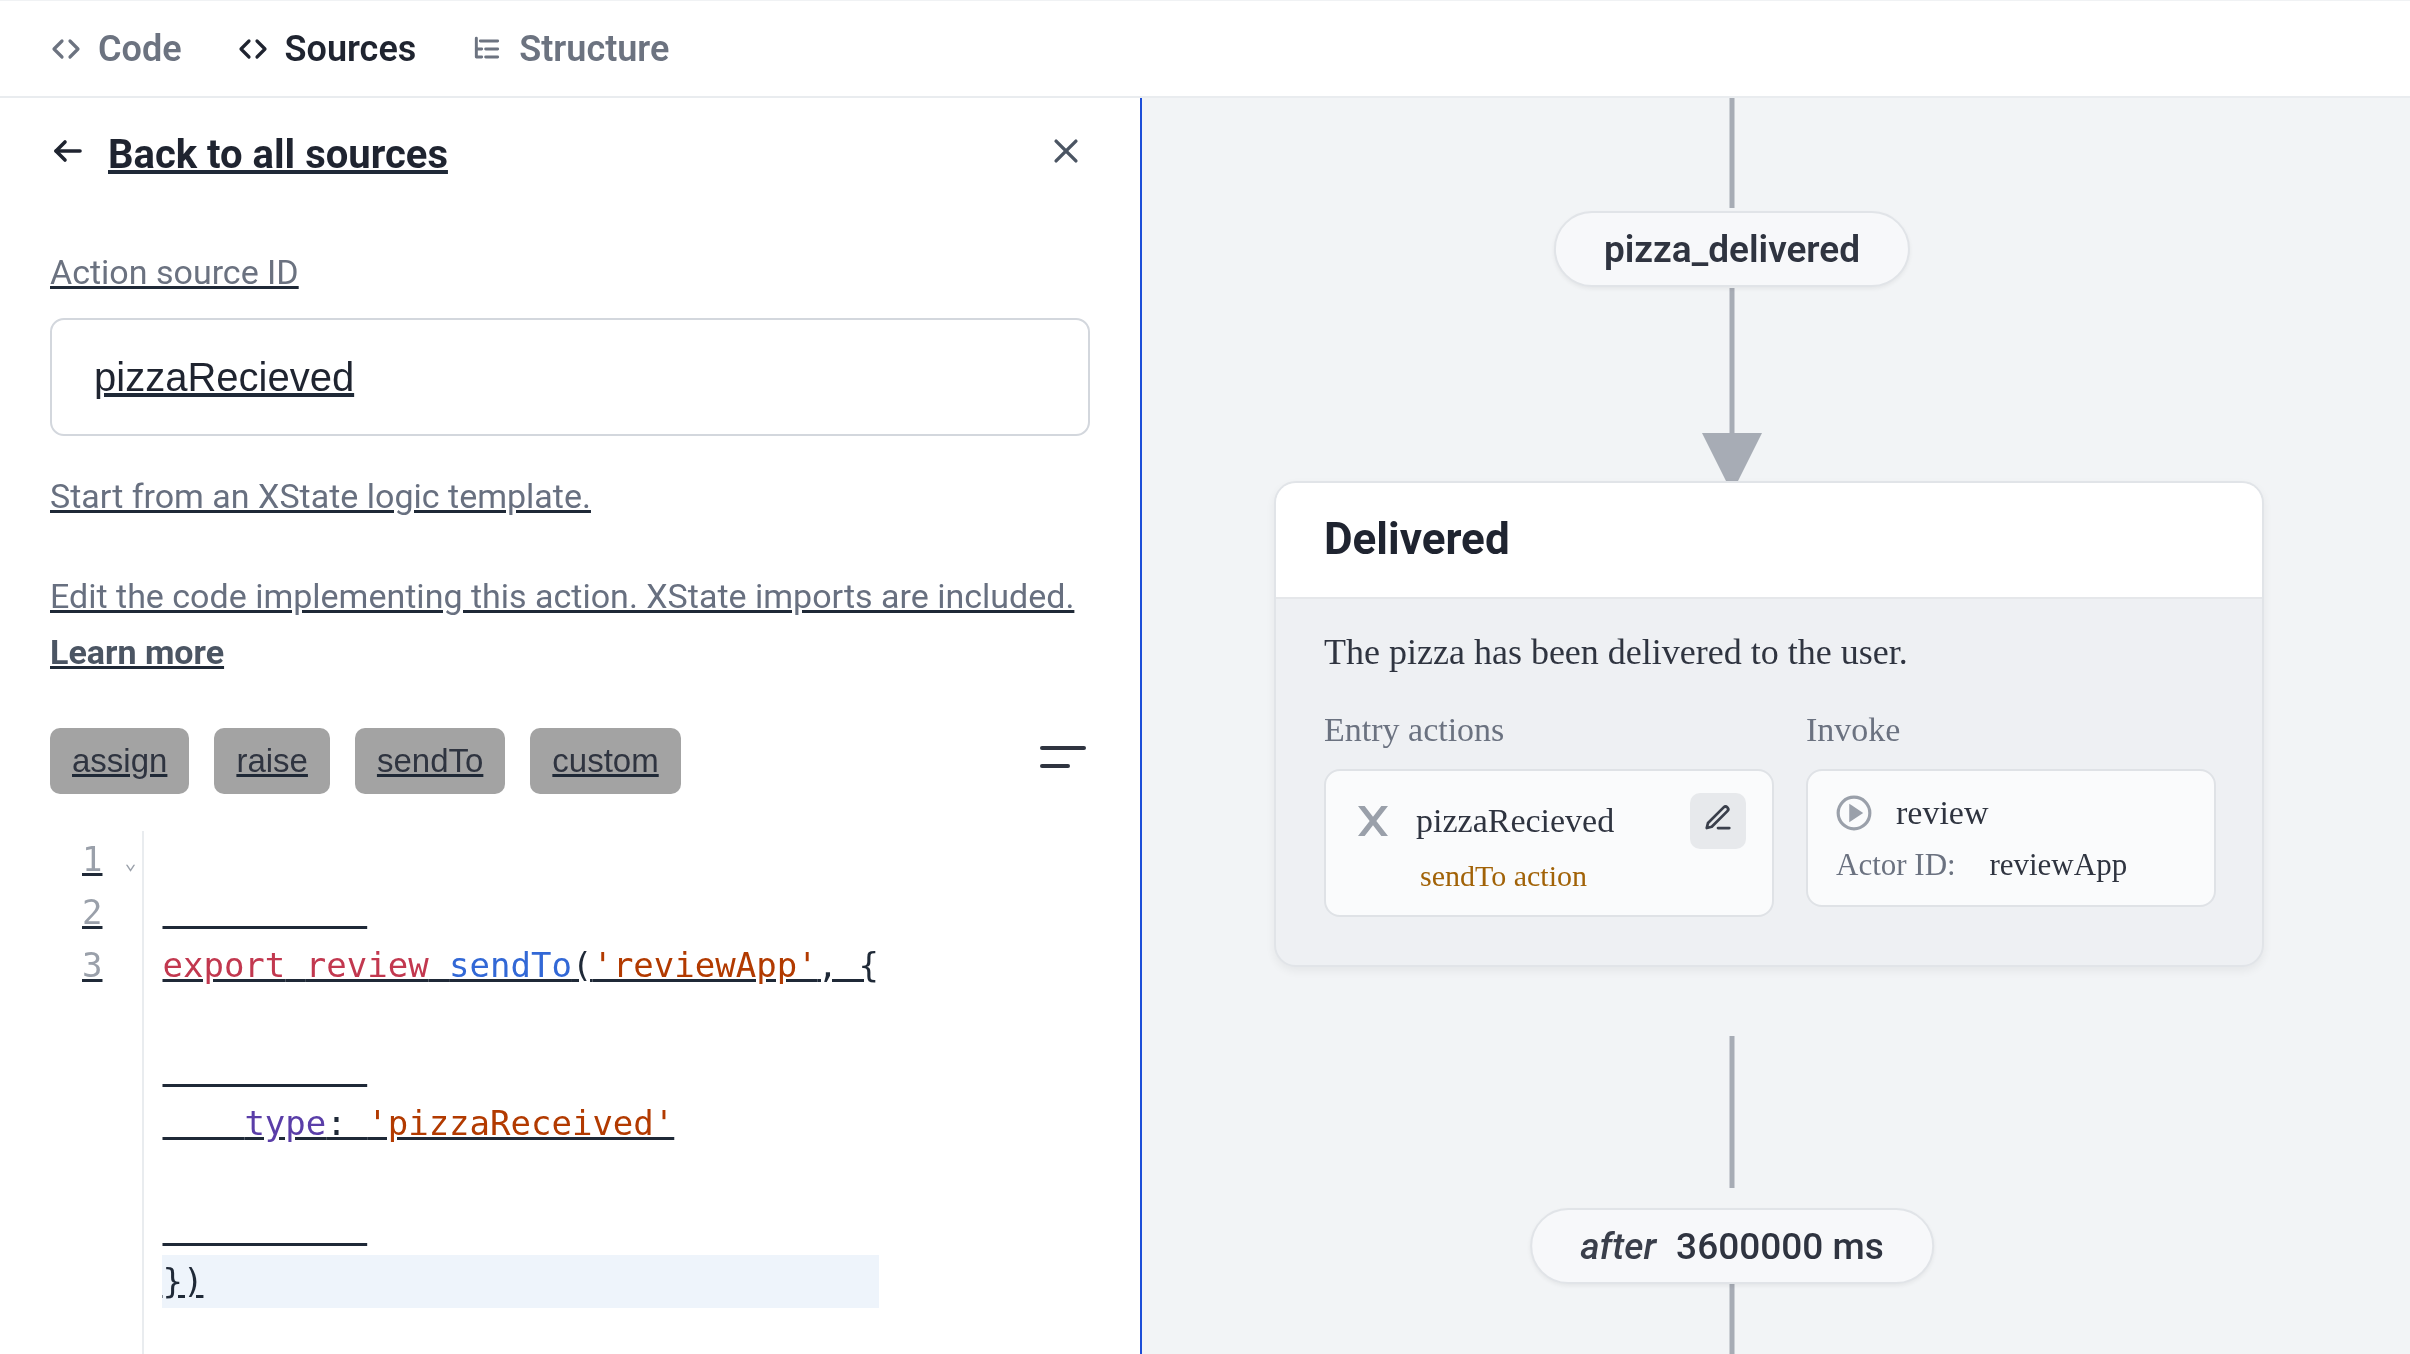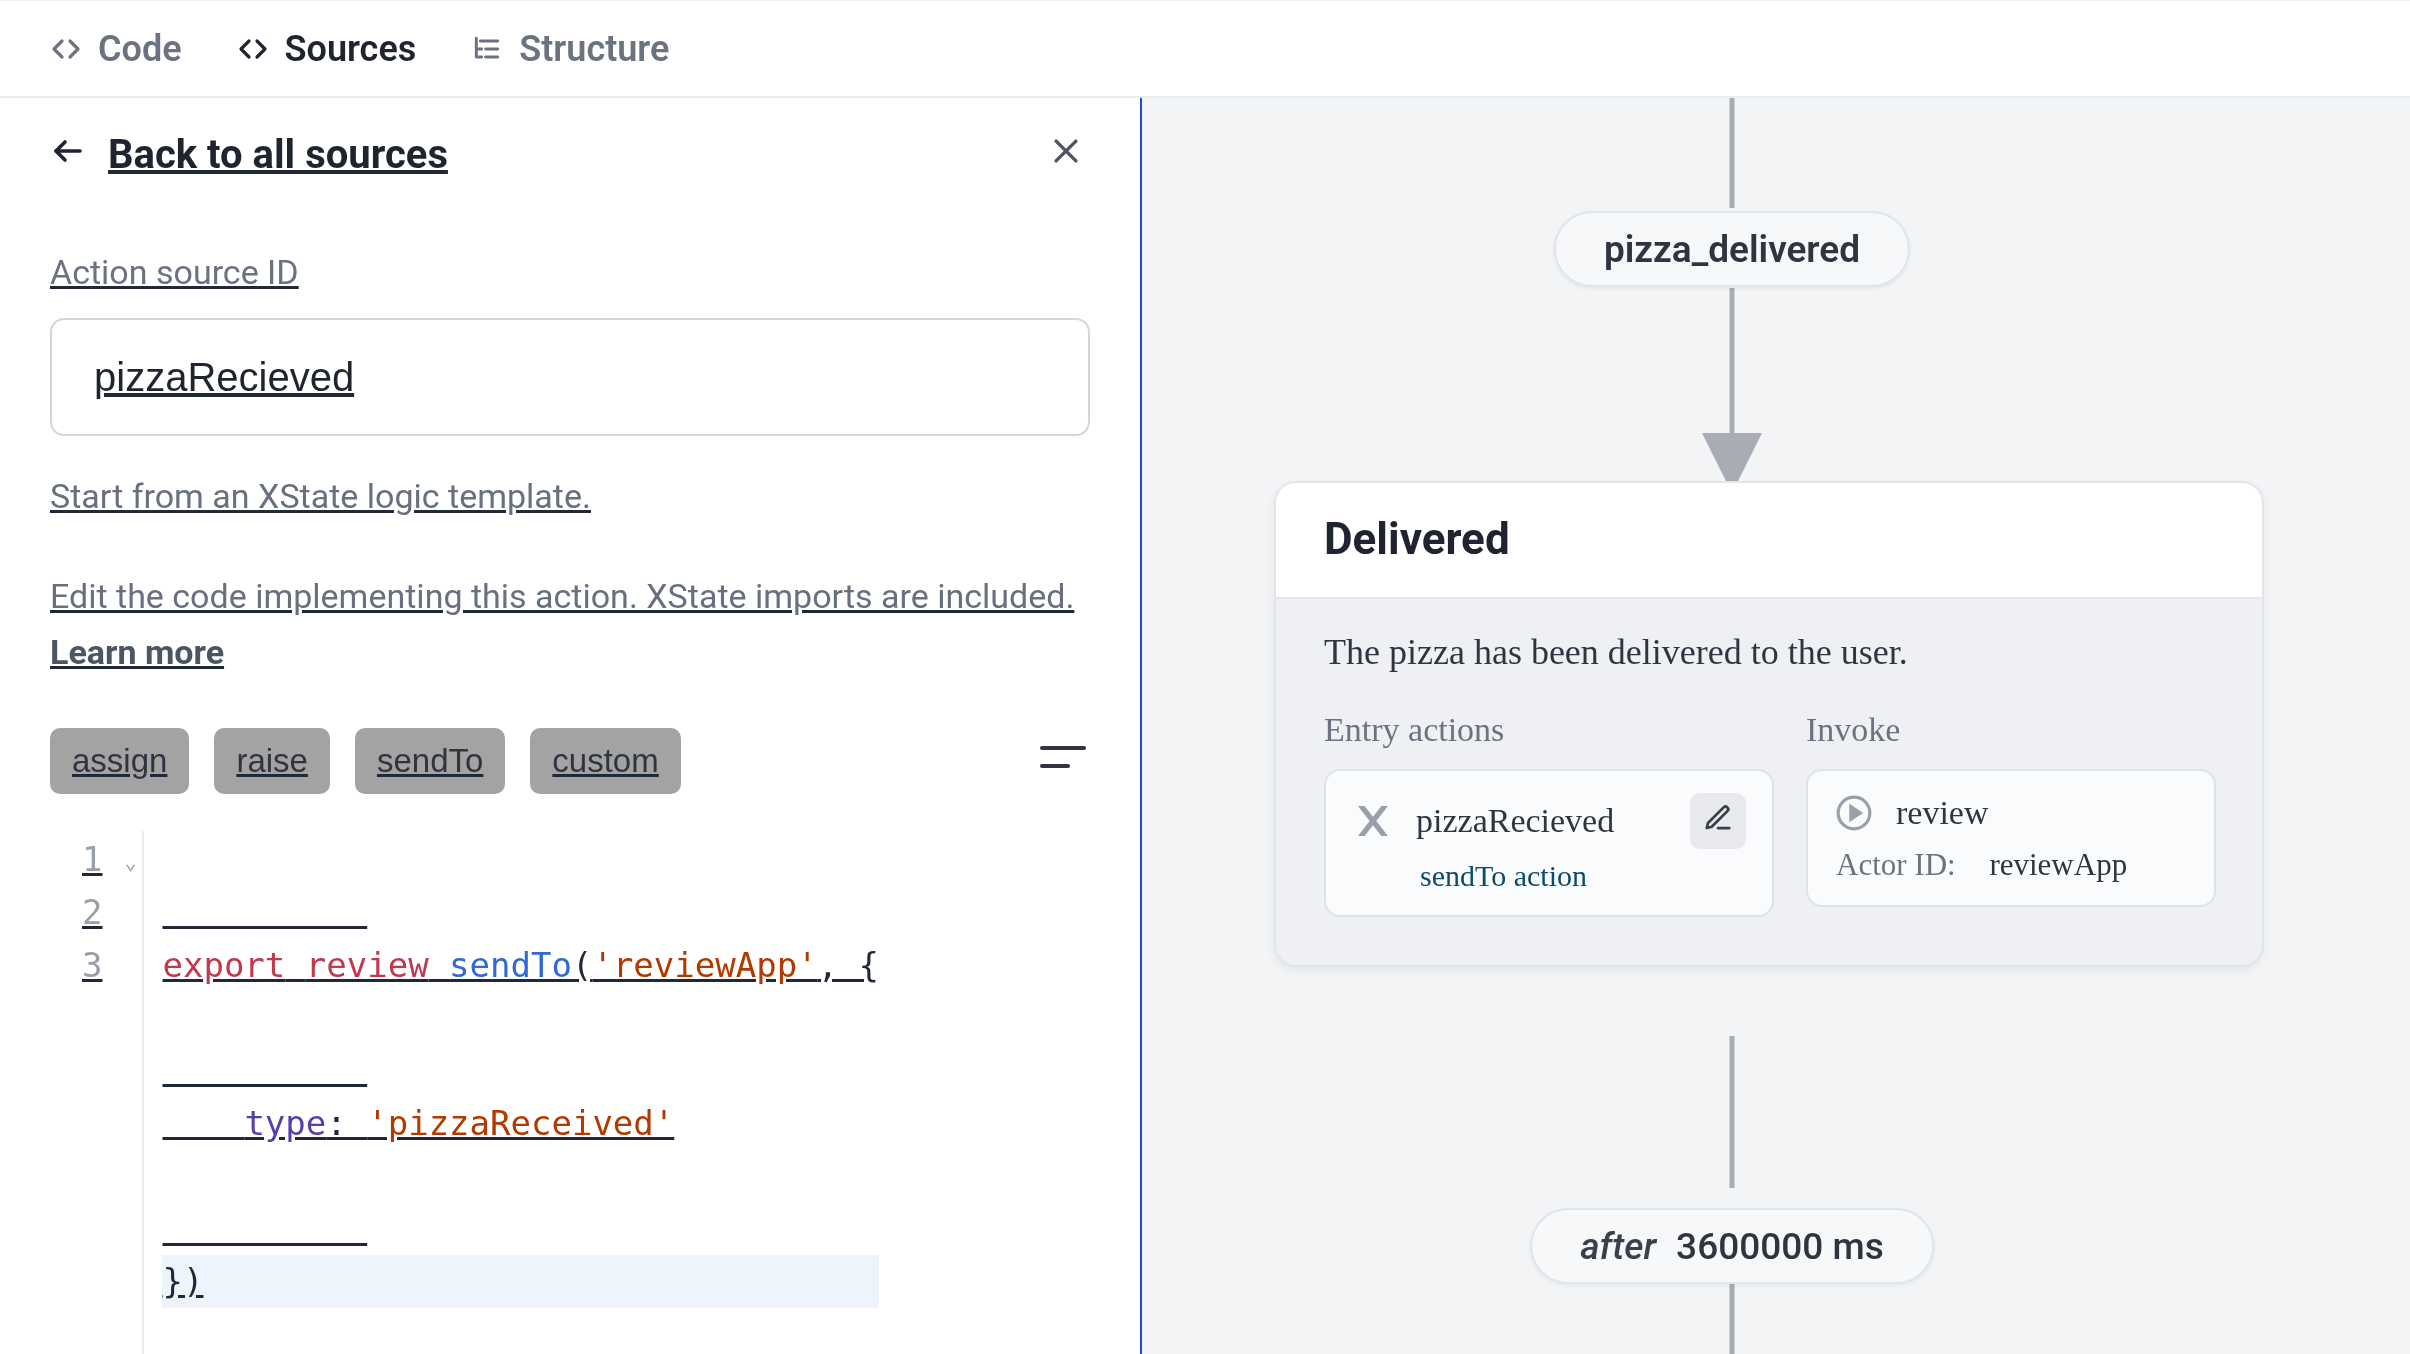--- a/index.html
+++ b/index.html
@@ -249,21 +249,21 @@
     gap: 22px;
   }
   .chip-title {
     font-size: 34px;
     font-weight: 500;
     color: #2f3440;
     flex: 1;
   }
   .chip-sub {
     font-size: 30px;
-    color: #0c4a6e;
+    color: #a16207;
     margin-top: 10px;
     margin-left: 68px;
   }
   .chip-sub2 {
     font-size: 31px;
     color: #6b7280;
     margin-top: 14px;
     margin-left: 2px;
   }
   .chip-sub2 .val { color: #2f3440; margin-left: 26px; }

